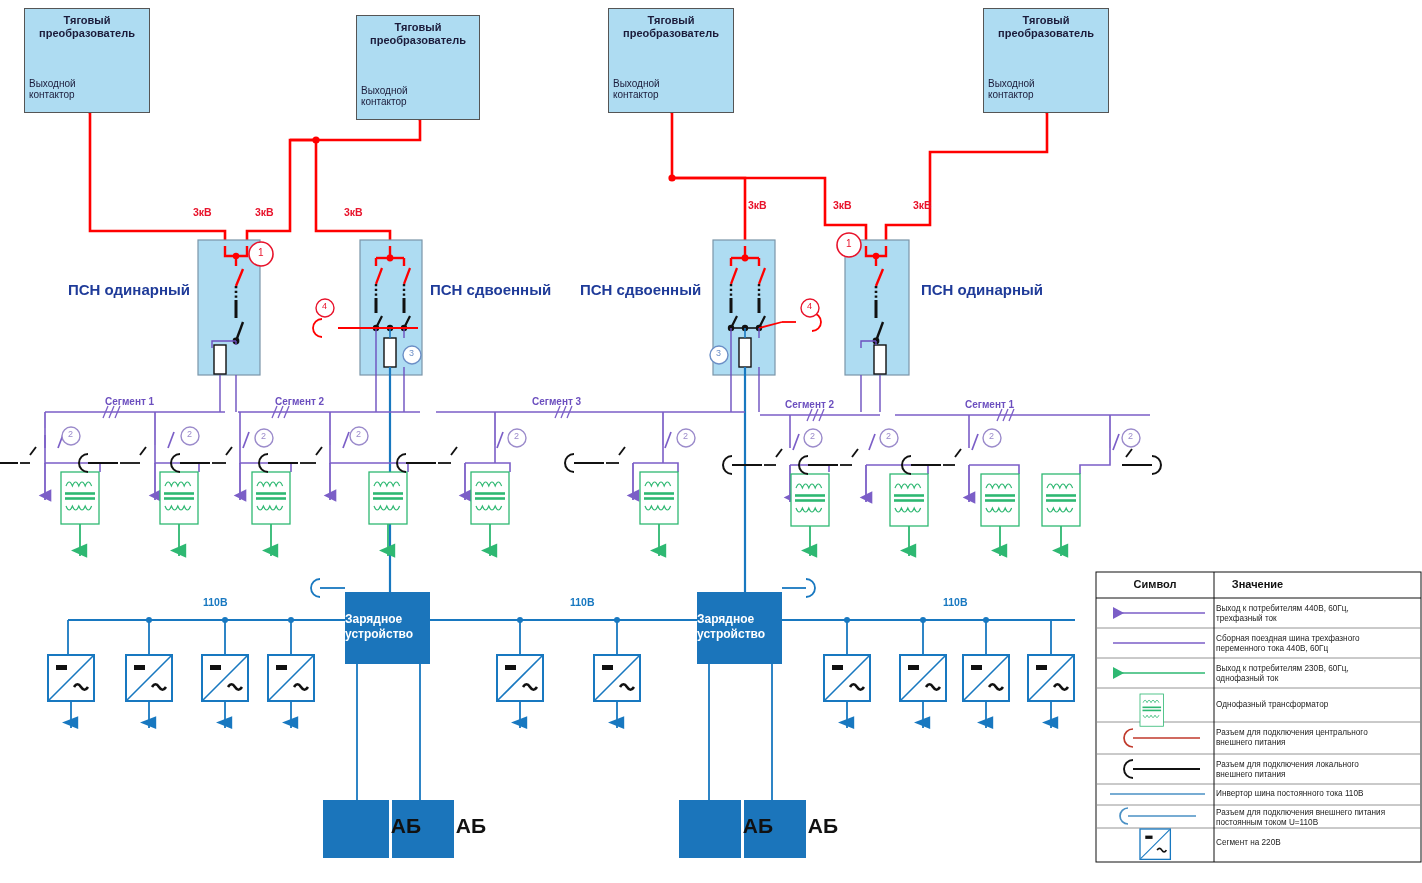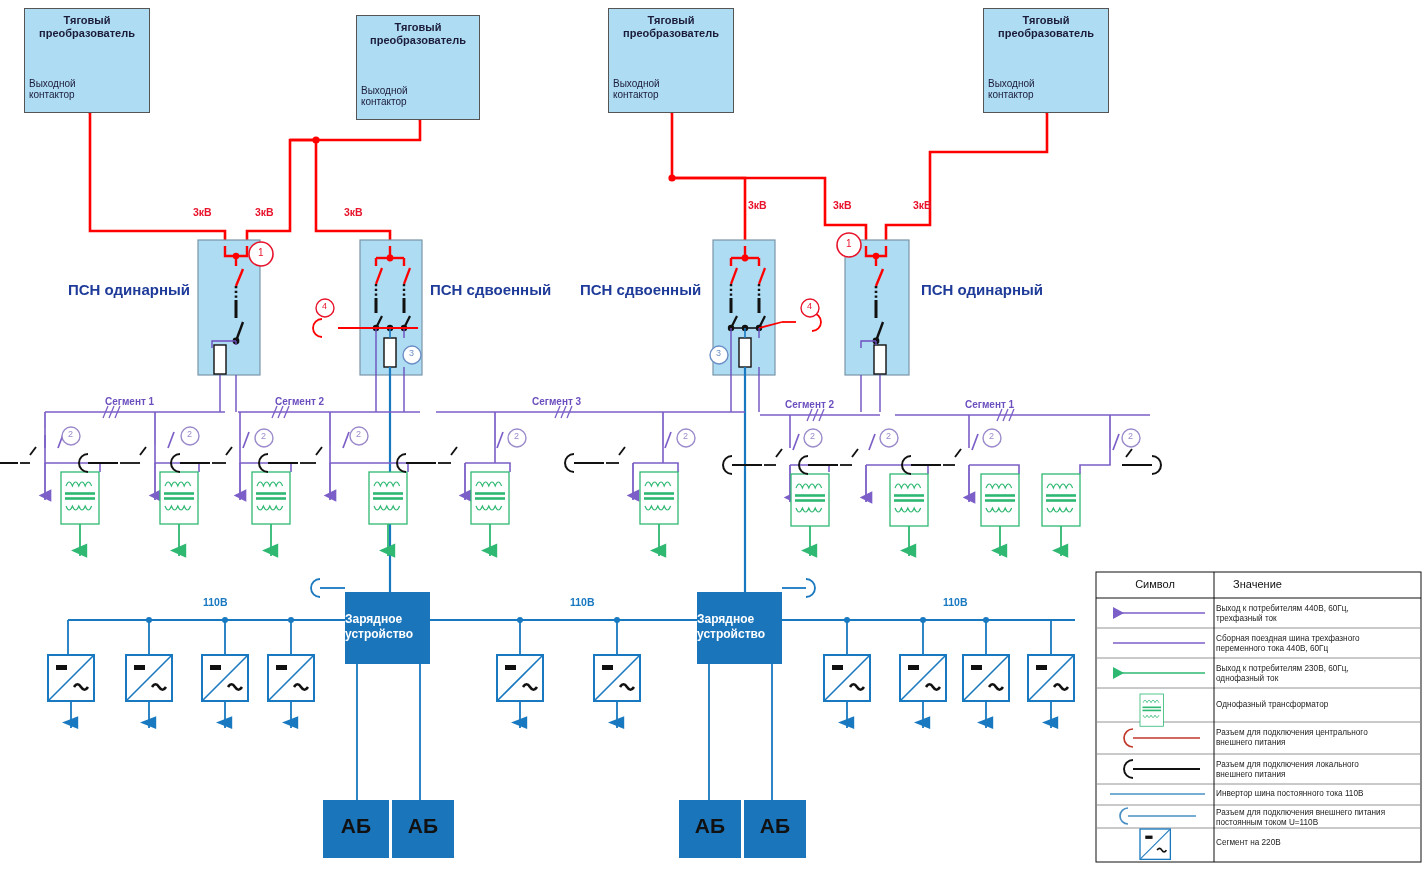--- a/index.html
+++ b/index.html
@@ -7,22 +7,22 @@
   #stage{position:relative;width:1422px;height:883px;background:#fff;overflow:hidden;}
   #svgroot{position:absolute;left:0;top:0;width:1422px;height:883px;}
   .lbl{position:absolute;white-space:nowrap;}
   .tp-title{font-size:11px;font-weight:bold;color:#1b1b3a;text-align:center;line-height:13px;}
   .tp-sub{font-size:10px;color:#1b1b3a;line-height:11px;}
   .psn-name{font-size:15px;font-weight:bold;color:#1F3B99;}
   .kv{font-size:10.5px;font-weight:bold;color:#E8132B;}
   .seg{font-size:10px;font-weight:bold;color:#6C4FBF;}
   .v110{font-size:10.5px;font-weight:bold;color:#1878C0;}
   .chg{font-size:12px;font-weight:bold;color:#ffffff;line-height:15px;}
-  .ab{font-size:21px;font-weight:bold;color:#111;text-align:center;}
-  .lg-head{font-size:11px;font-weight:normal;color:#111;text-align:center;}
+  .ab{font-size:21px;font-weight:bold;color:#111;text-align:right;padding-left:32px;}
+  .lg-head{font-size:11px;font-weight:bold;color:#111;text-align:center;}
   .lg-txt{font-size:8.2px;color:#222;text-align:left;line-height:10px;}
   .mk{font-size:10px;color:#E8132B;}
 </style>
 </head>
 <body>
 
 <div id="stage">
   <svg id="svgroot" viewBox="0 0 1422 883">
     <defs>
       <marker id="arrP" markerWidth="9" markerHeight="9" refX="7" refY="4.5" orient="auto">

